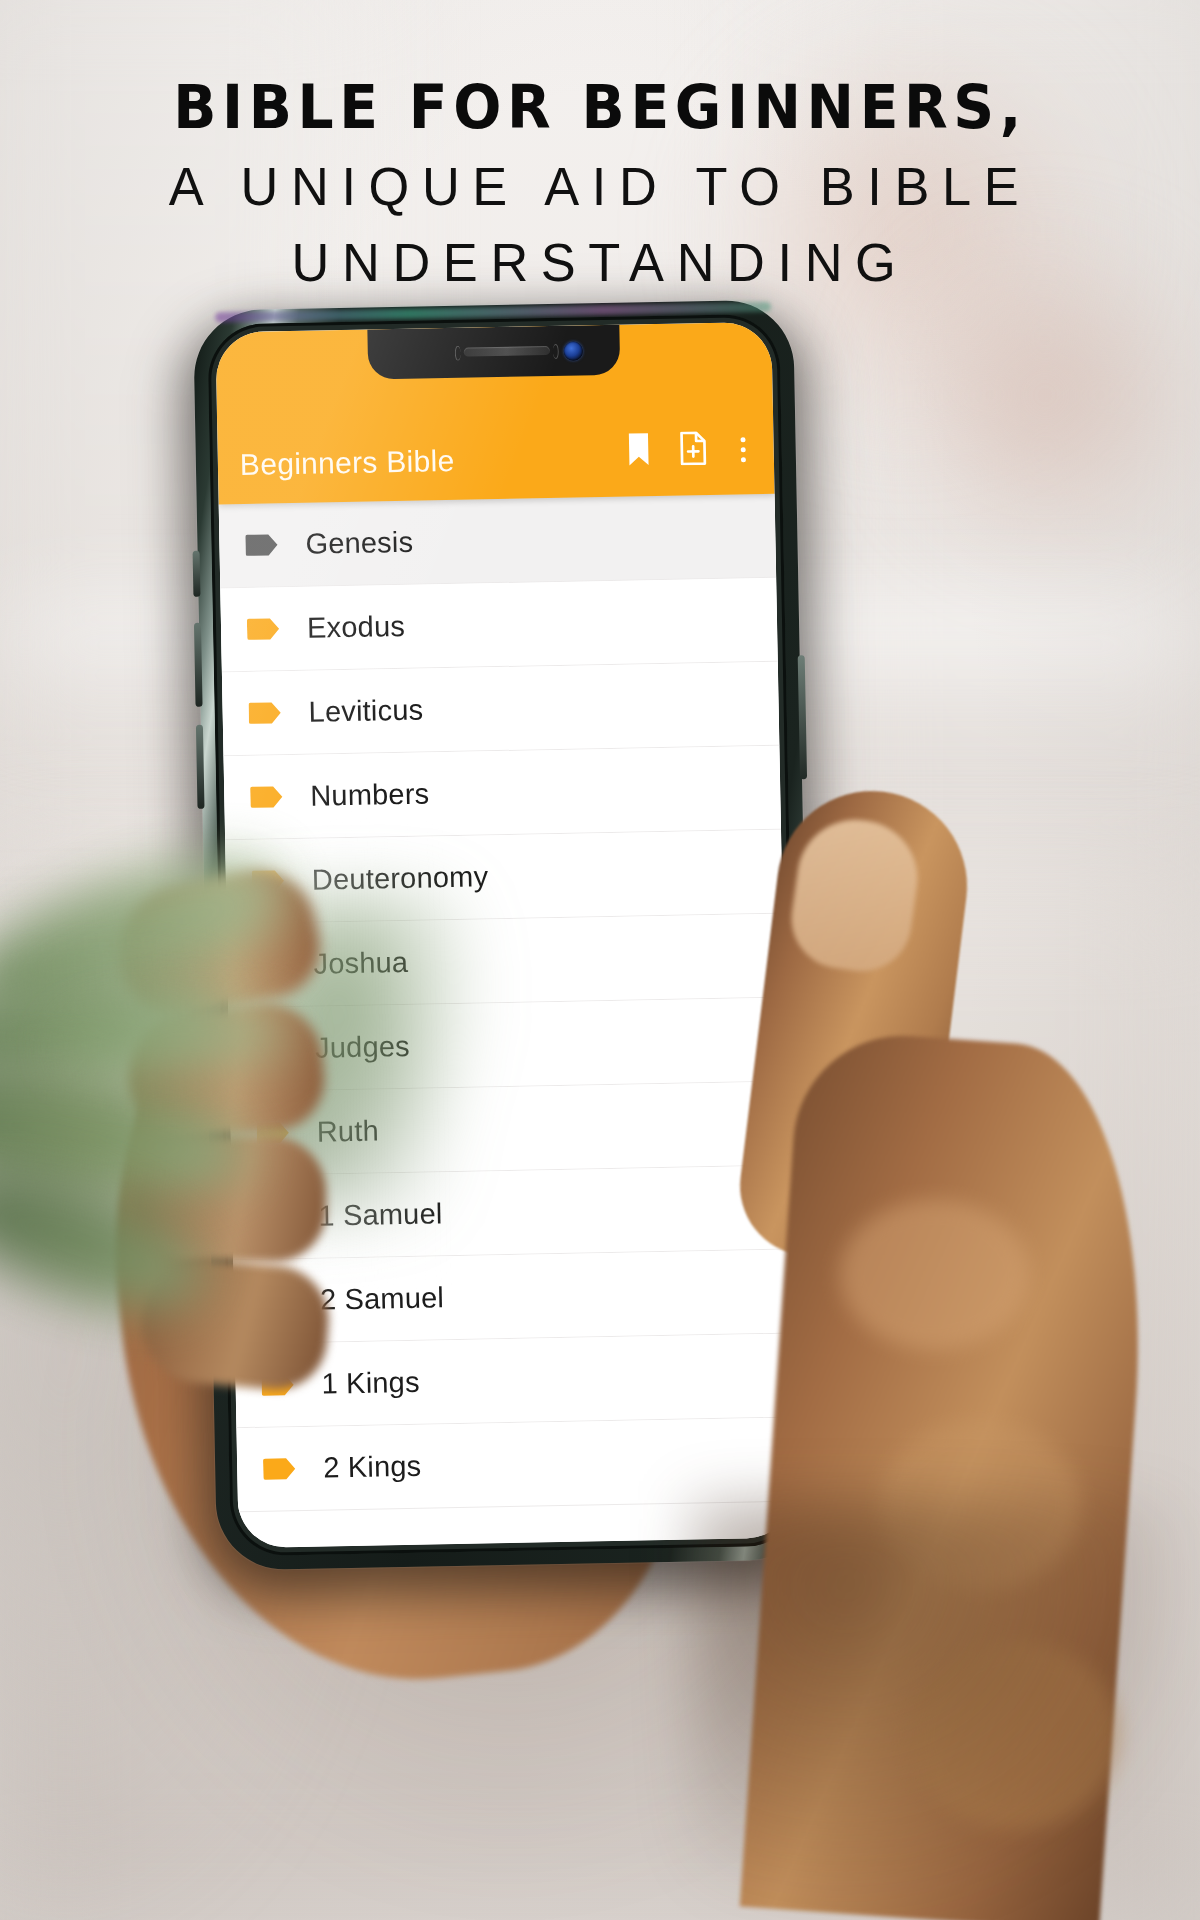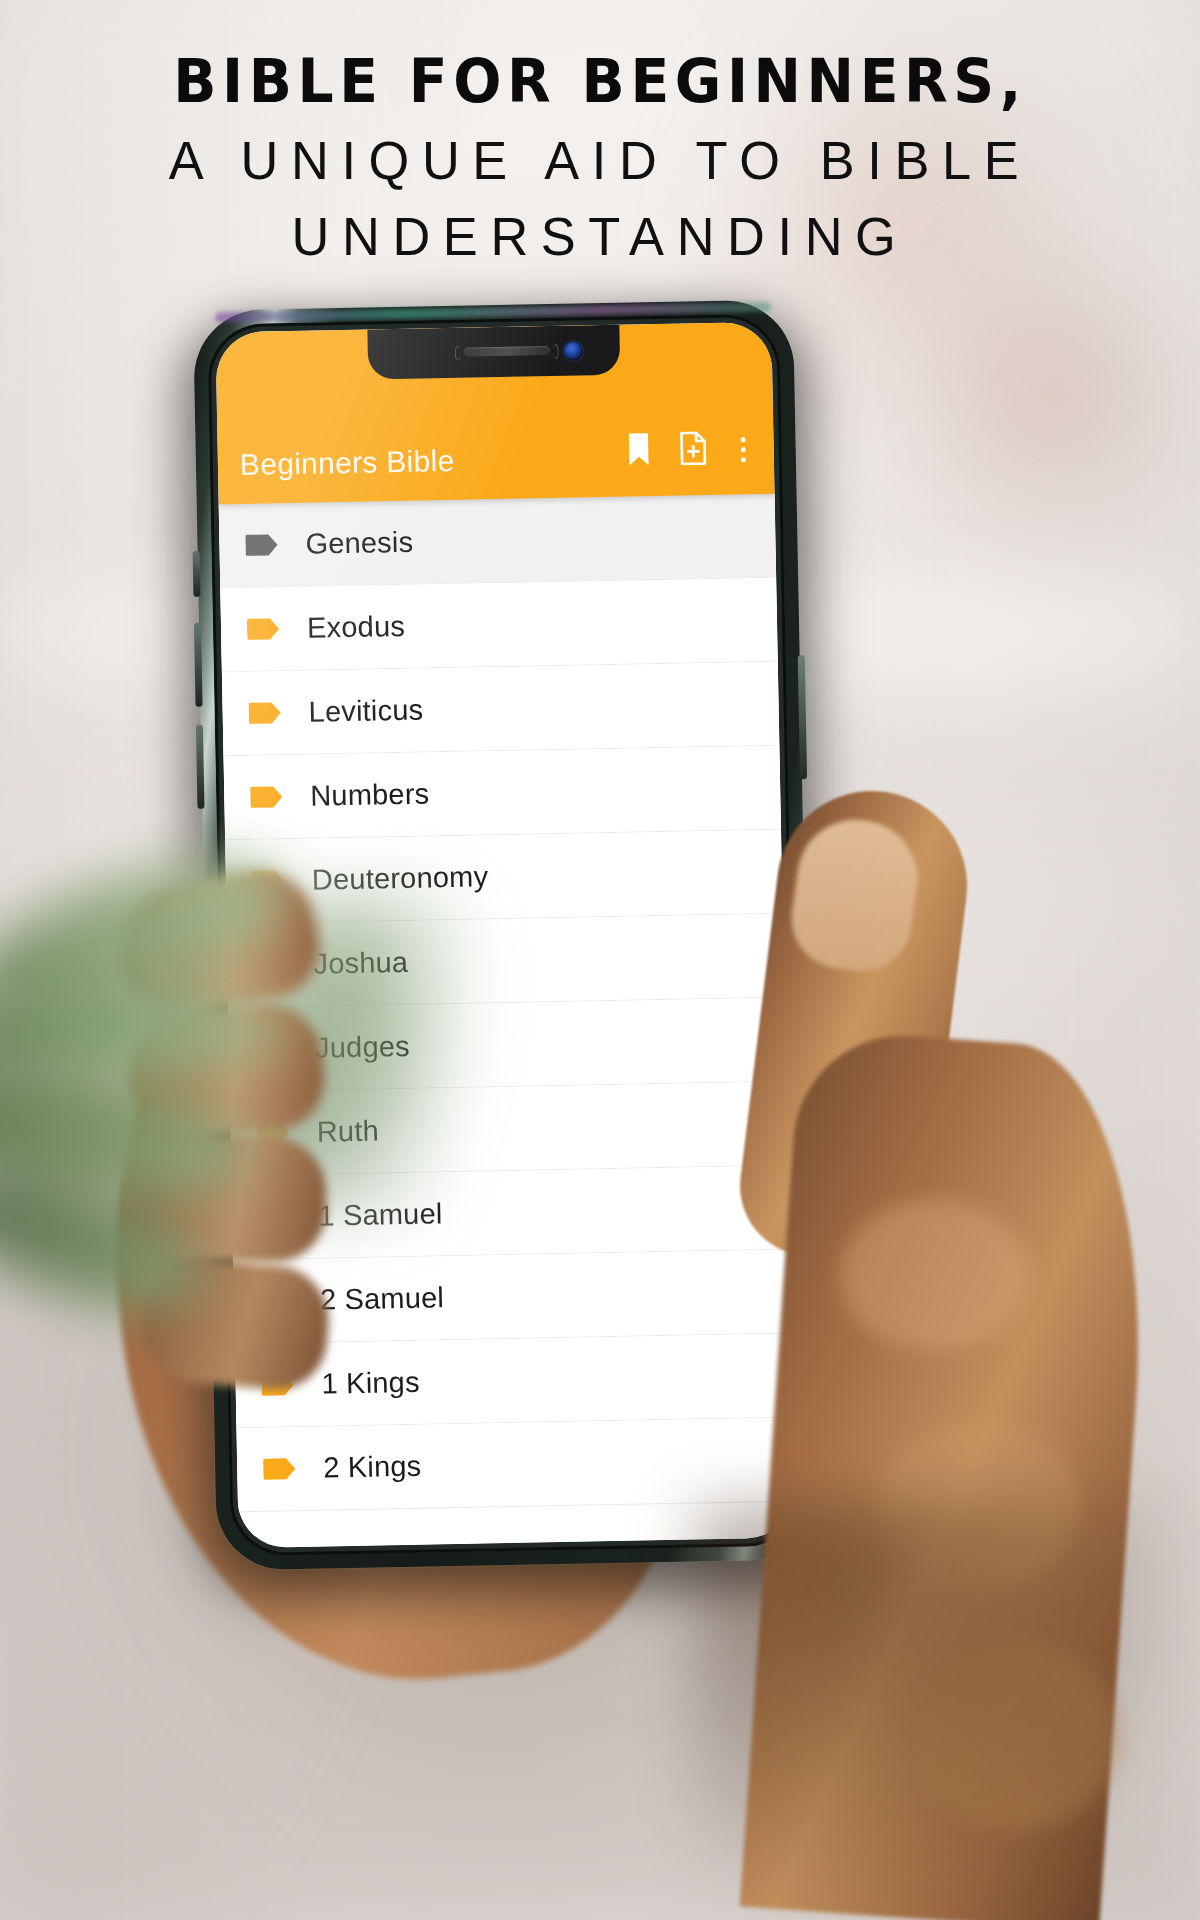--- a/index.html
+++ b/index.html
@@ -46,21 +46,21 @@
     transform:rotate(10deg);
     background:linear-gradient(100deg,#556f49 0%,#78905f 55%,#9ab087 100%);}
   .fr4{left:-60px;top:1185px;width:270px;height:110px;border-radius:55% 45% 50% 50%;
     transform:rotate(20deg);
     background:linear-gradient(100deg,#4e6743 0%,#6f875b 60%,#8fa67c 100%);}
   .fr5{left:60px;top:1005px;width:230px;height:70px;border-radius:60% 40% 55% 45%;
     transform:rotate(-2deg);
     background:linear-gradient(95deg,#7d9a69 0%,#a6bb92 100%);opacity:.75;}
 
   
-  #headline{position:absolute;left:0;top:50px;width:1200px;text-align:center;z-index:40;}
+  #headline{position:absolute;left:0;top:76px;width:1200px;text-align:center;z-index:40;}
   .h-line1{
     font-size:61px;line-height:1.0;font-weight:bold;color:#0b0b0b;
     letter-spacing:6px;white-space:nowrap;
     transform:scaleX(.93);transform-origin:center;
     font-family:"DejaVu Sans","Liberation Sans",sans-serif;
   }
   .h-line2{
     margin-top:22px;font-size:54px;line-height:1.0;font-weight:400;color:#101010;
     letter-spacing:13px;white-space:nowrap;
     transform:scaleX(.97);transform-origin:center;

